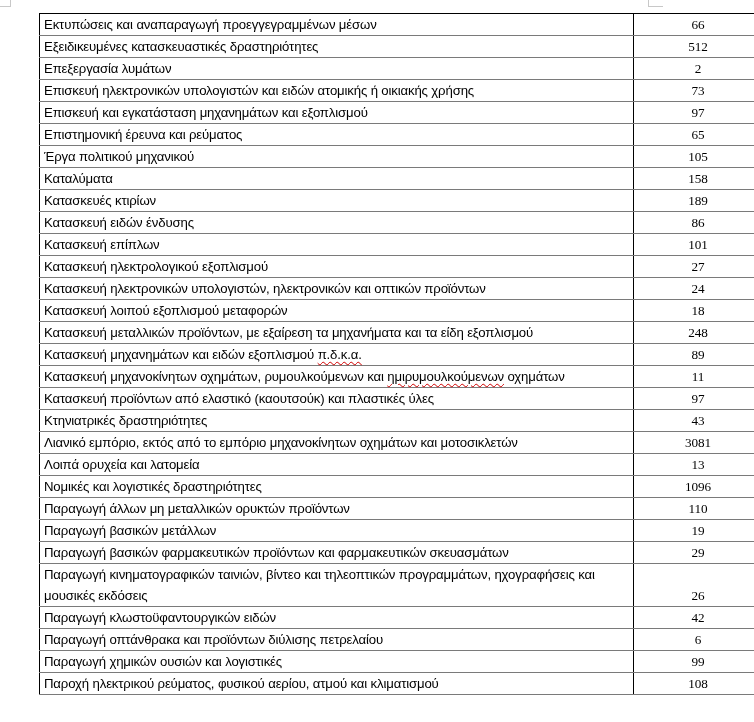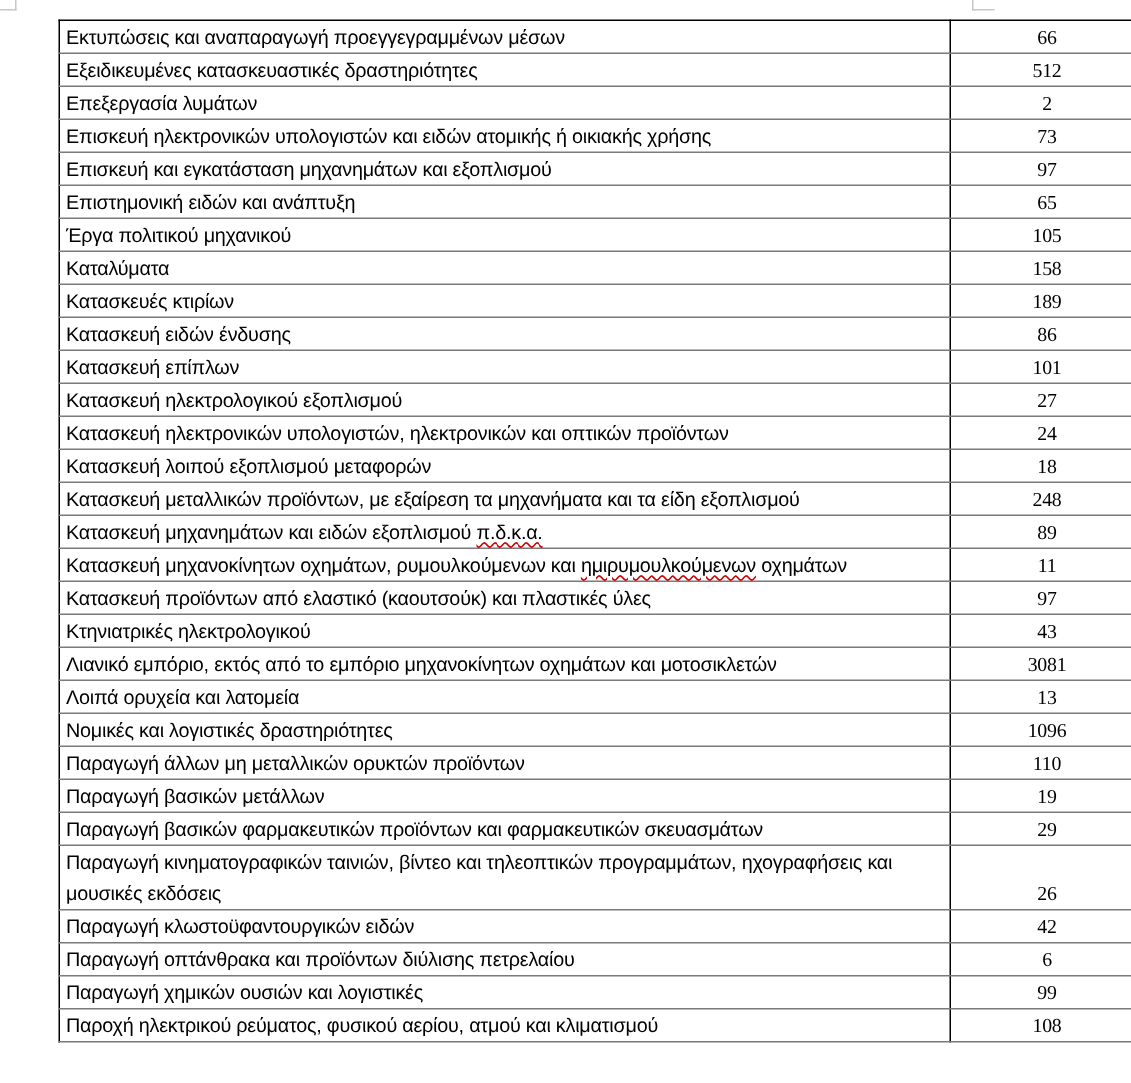--- a/index.html
+++ b/index.html
@@ -91,21 +91,21 @@
     </tr>
     <tr>
       <td class="label-cell">Επισκευή ηλεκτρονικών υπολογιστών και ειδών ατομικής ή οικιακής χρήσης</td>
       <td class="value-cell">73</td>
     </tr>
     <tr>
       <td class="label-cell">Επισκευή και εγκατάσταση μηχανημάτων και εξοπλισμού</td>
       <td class="value-cell">97</td>
     </tr>
     <tr>
-      <td class="label-cell">Επιστημονική ειδών και ανάπτυξη</td>
+      <td class="label-cell">Επιστημονική έρευνα και ρεύματος</td>
       <td class="value-cell">65</td>
     </tr>
     <tr>
       <td class="label-cell">Έργα πολιτικού μηχανικού</td>
       <td class="value-cell">105</td>
     </tr>
     <tr>
       <td class="label-cell">Καταλύματα</td>
       <td class="value-cell">158</td>
     </tr>
@@ -143,21 +143,21 @@
     </tr>
     <tr>
       <td class="label-cell"><span>Κατασκευή μηχανοκίνητων οχημάτων, ρυμουλκούμενων και </span><span class="spell">ημιρυμουλκούμενων</span><span> οχημάτων</span></td>
       <td class="value-cell">11</td>
     </tr>
     <tr>
       <td class="label-cell">Κατασκευή προϊόντων από ελαστικό (καουτσούκ) και πλαστικές ύλες</td>
       <td class="value-cell">97</td>
     </tr>
     <tr>
-      <td class="label-cell">Κτηνιατρικές ηλεκτρολογικού</td>
+      <td class="label-cell">Κτηνιατρικές δραστηριότητες</td>
       <td class="value-cell">43</td>
     </tr>
     <tr>
       <td class="label-cell">Λιανικό εμπόριο, εκτός από το εμπόριο μηχανοκίνητων οχημάτων και μοτοσικλετών</td>
       <td class="value-cell">3081</td>
     </tr>
     <tr>
       <td class="label-cell">Λοιπά ορυχεία και λατομεία</td>
       <td class="value-cell">13</td>
     </tr>

